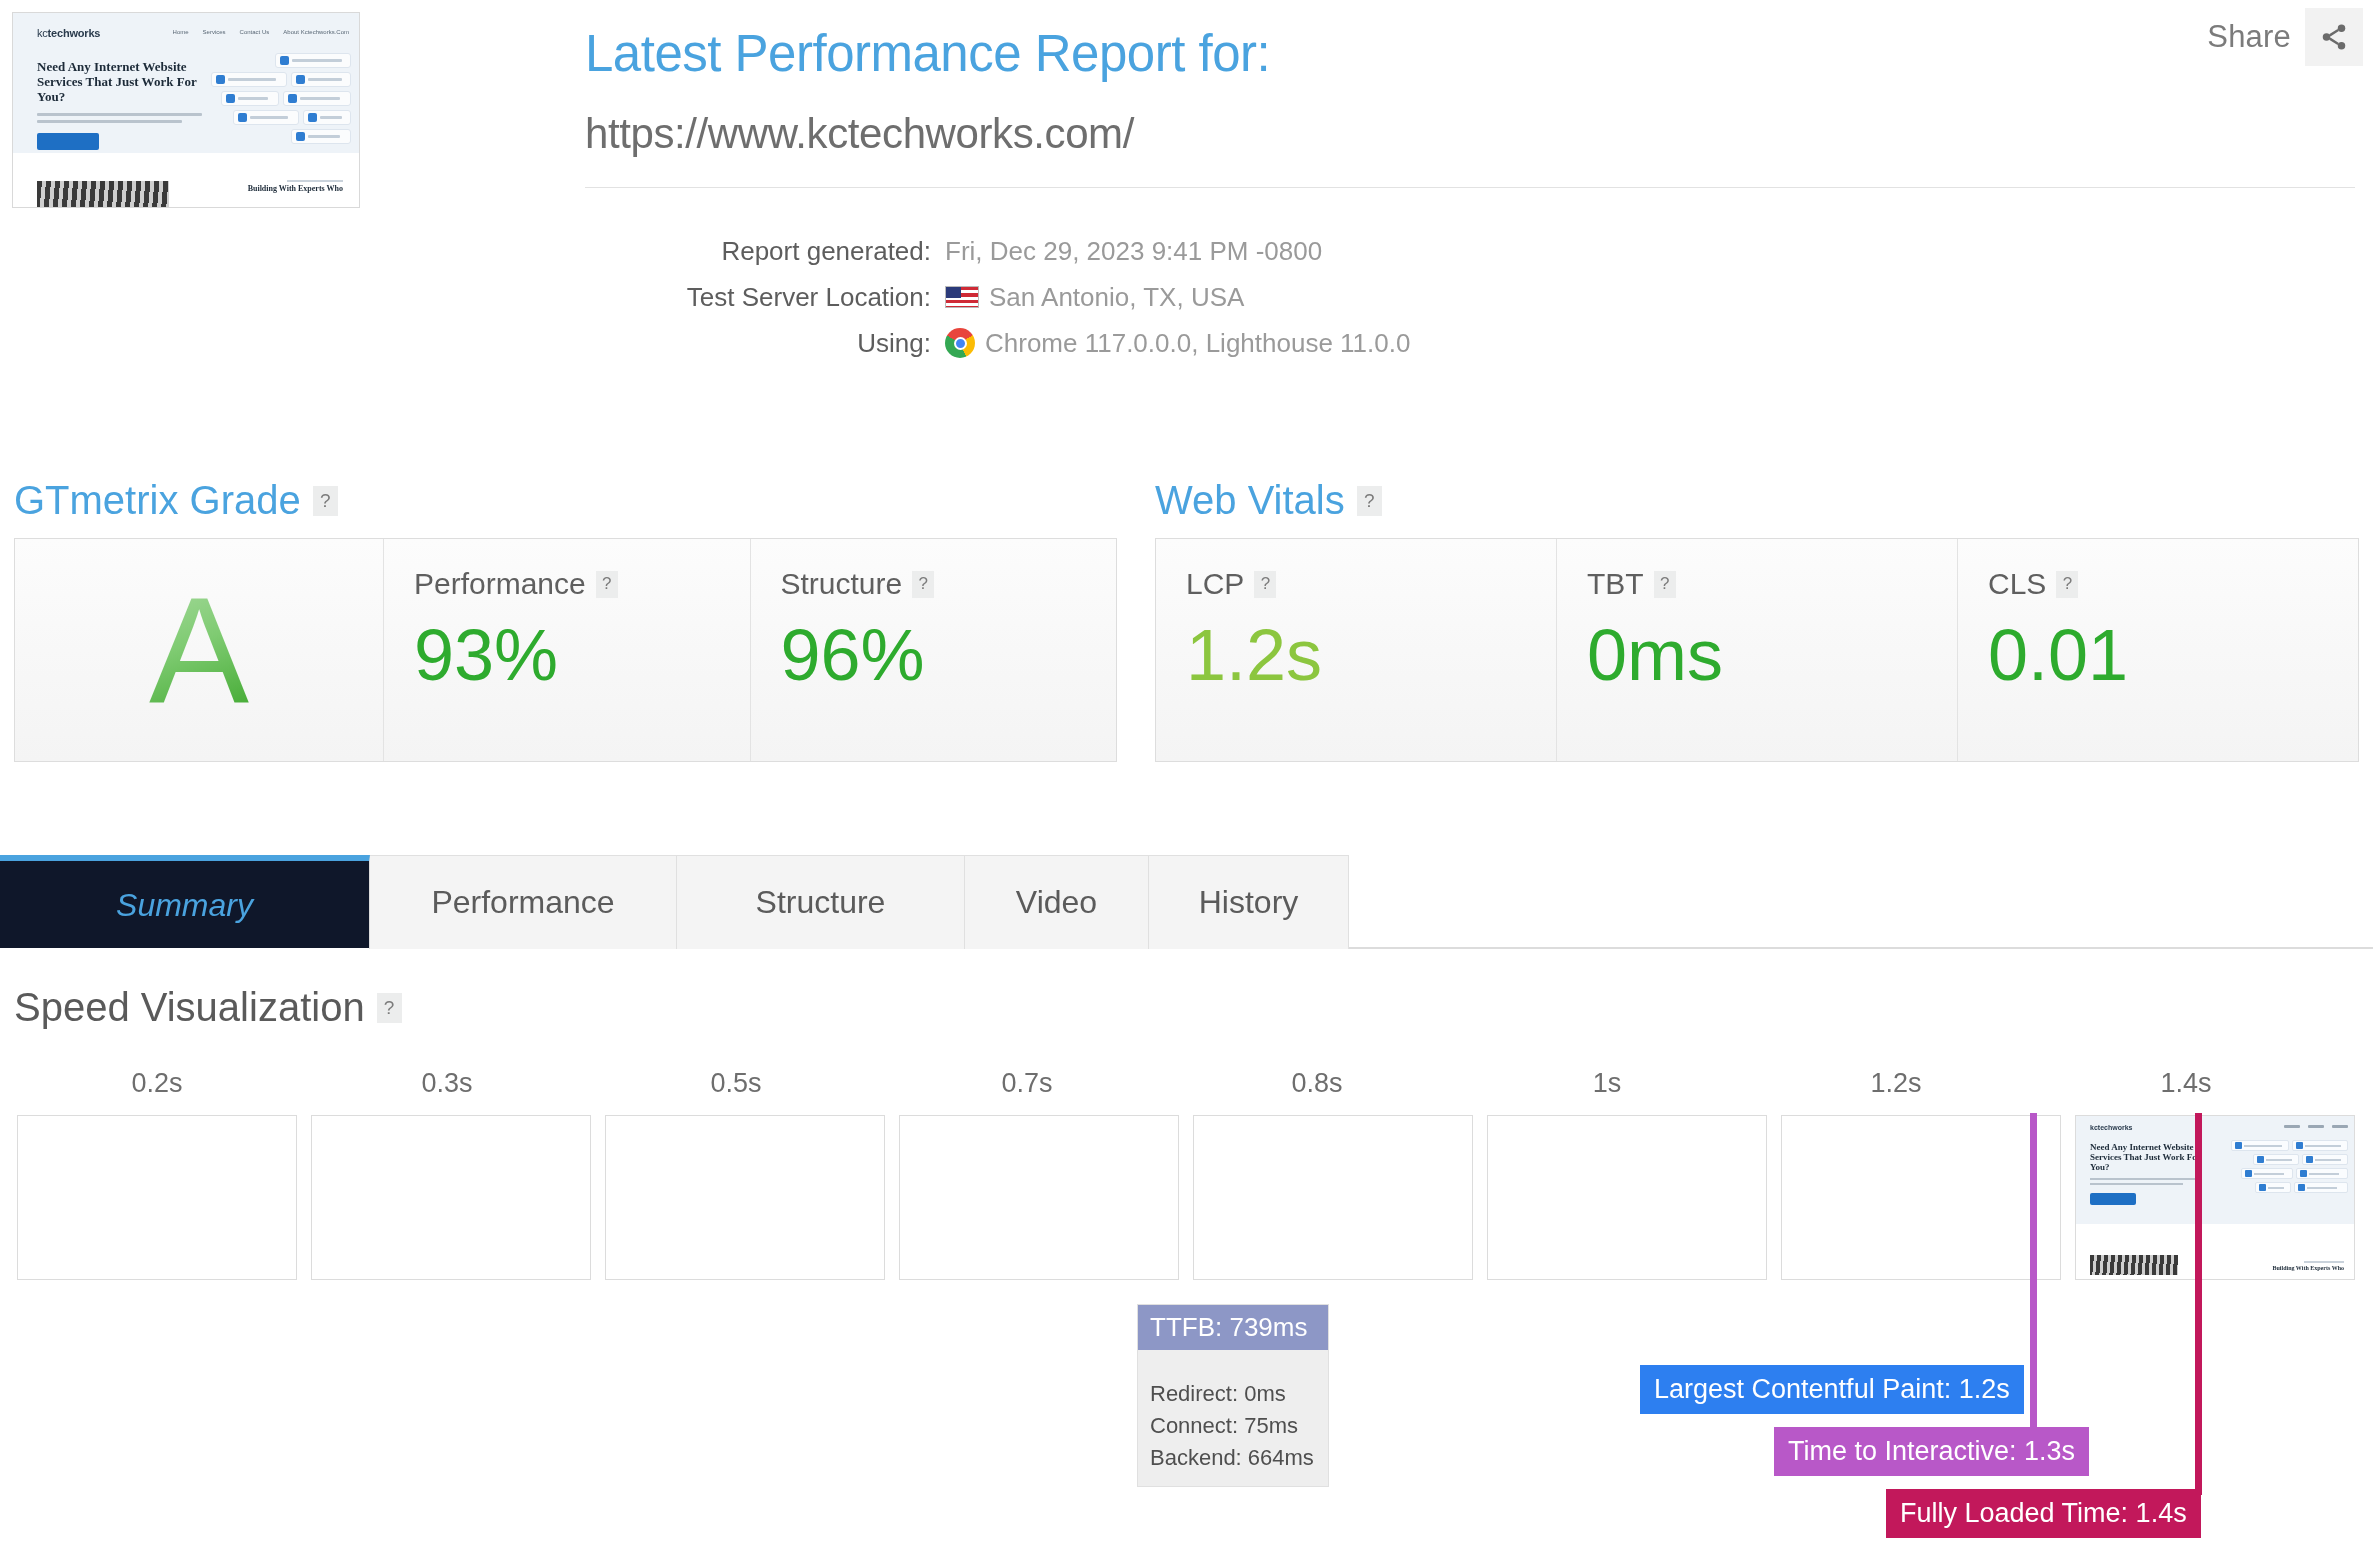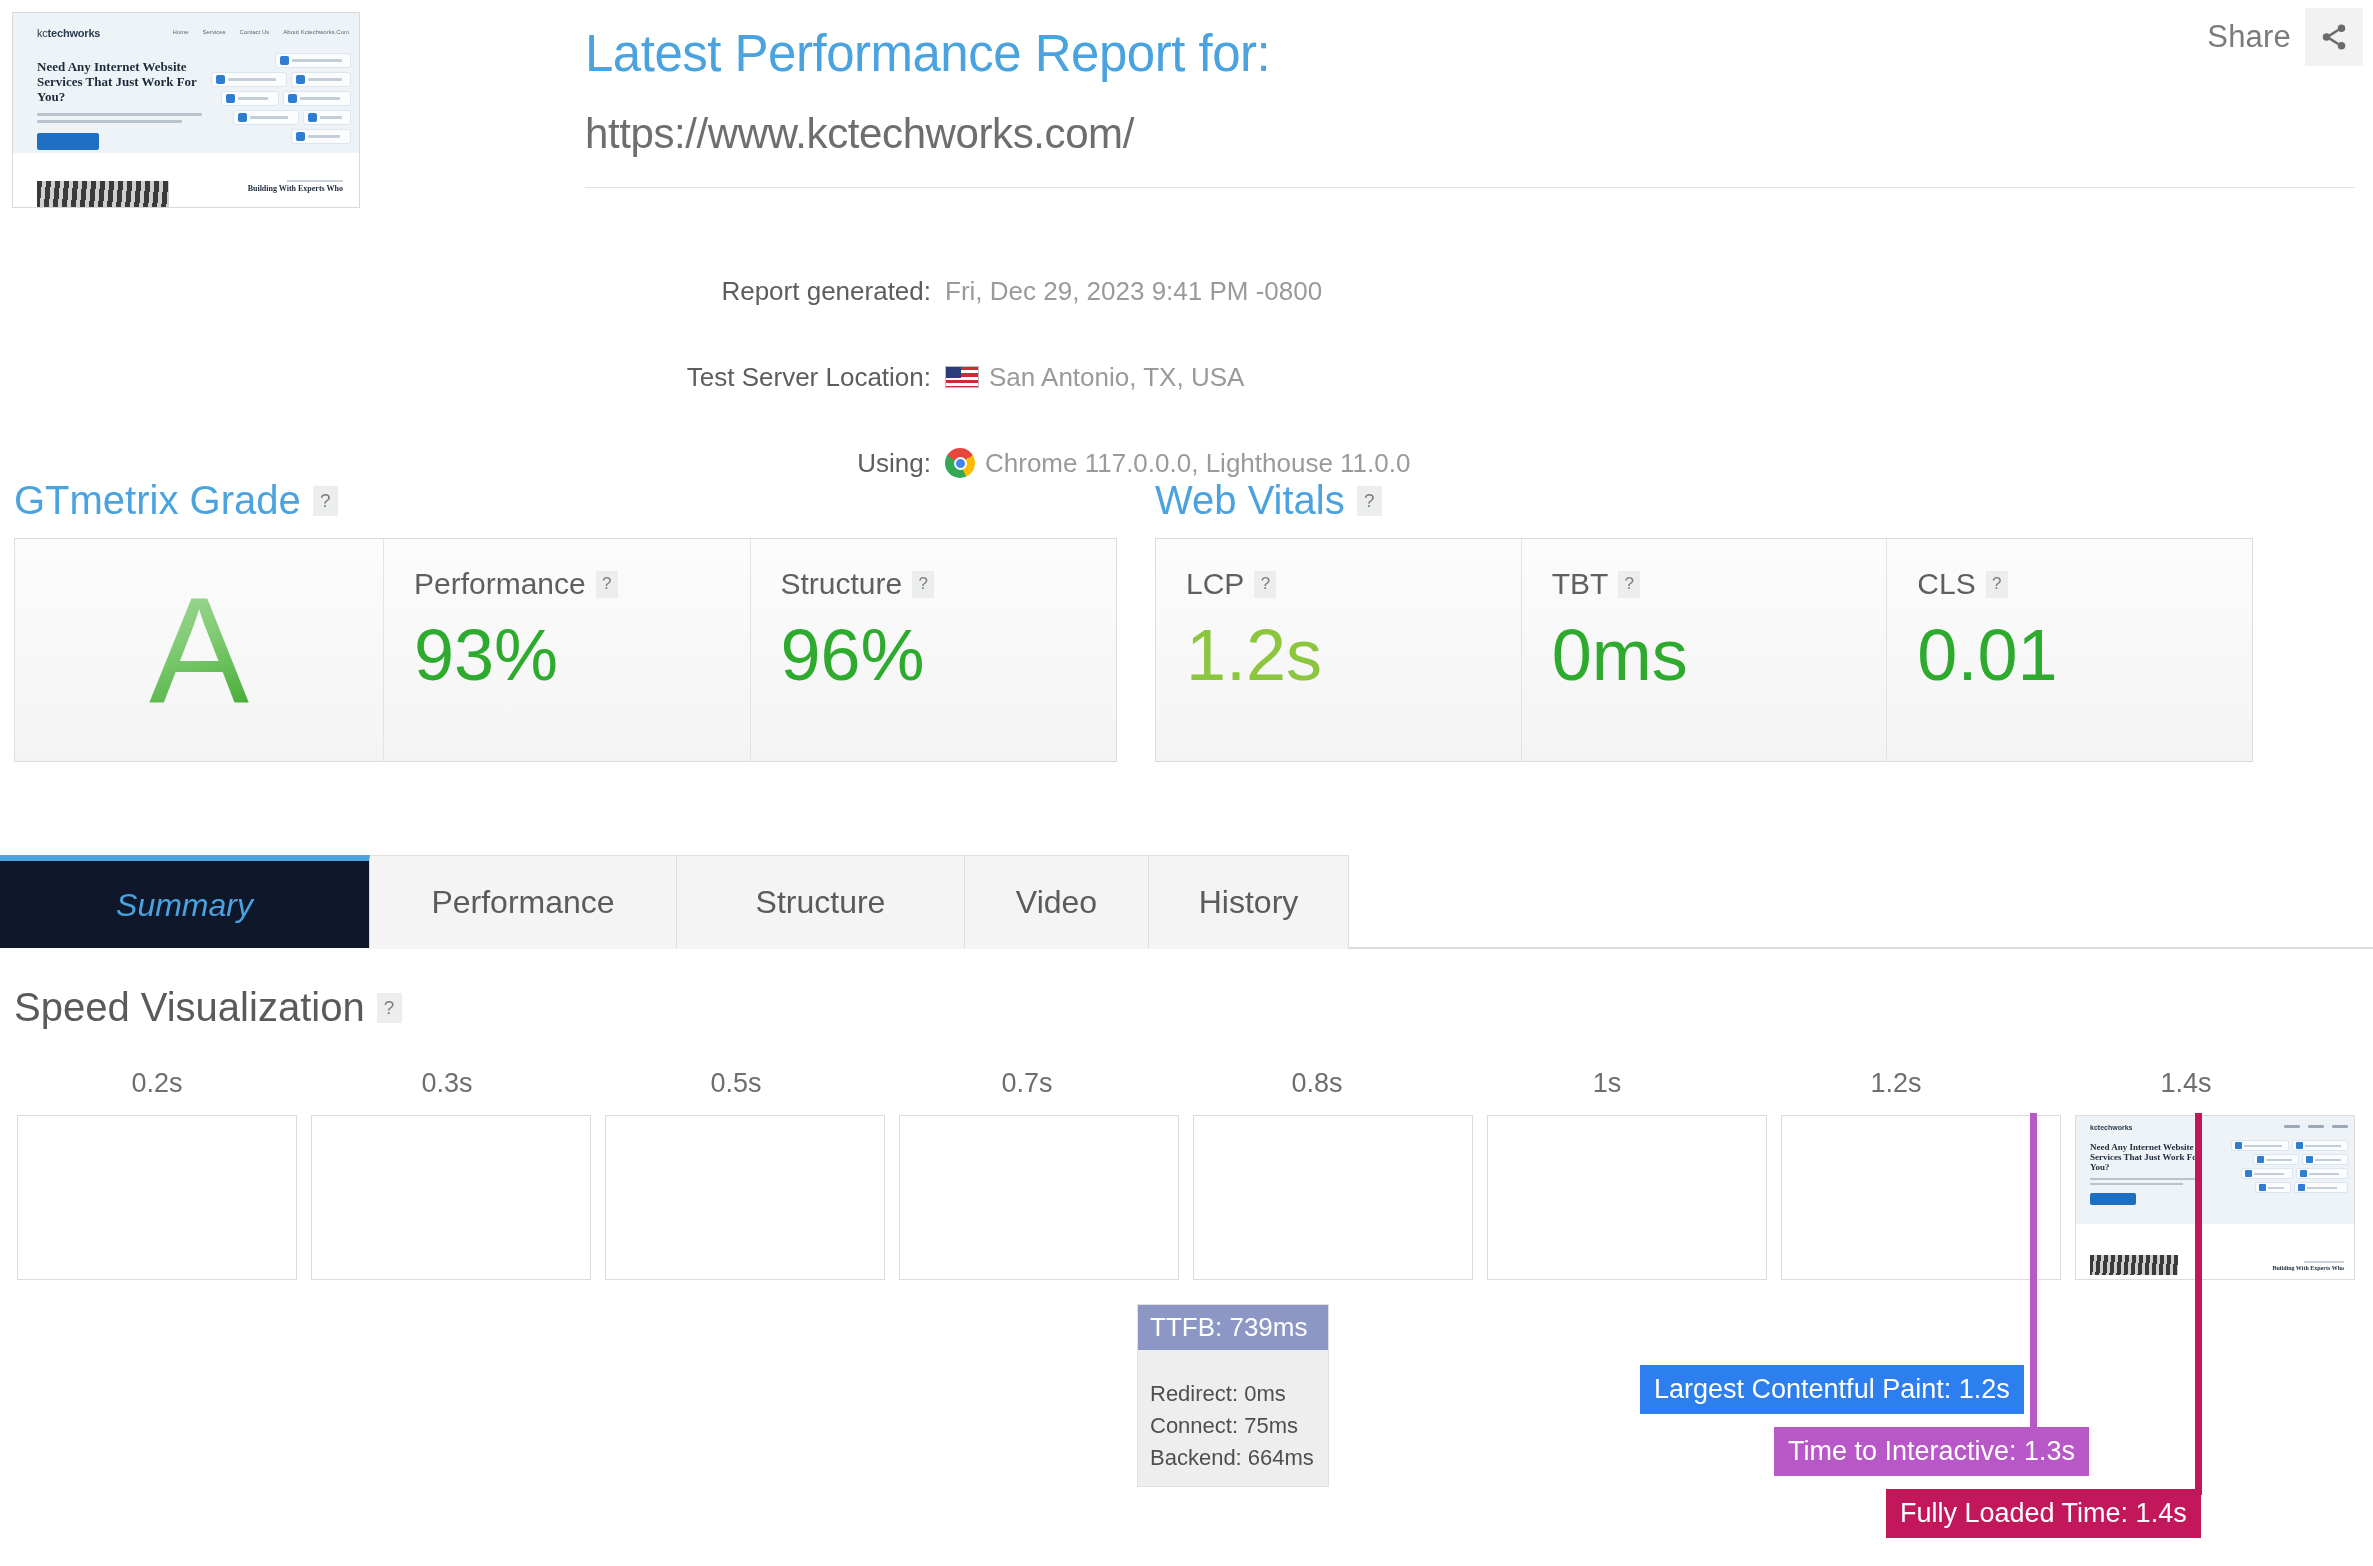--- a/index.html
+++ b/index.html
@@ -57,21 +57,21 @@
     position: absolute; left: 585px; top: 24px;
     font-size: 51px; color: #4aa3df; font-weight: 400; letter-spacing: -.5px;
   }
   .head-url {
     position: absolute; left: 585px; top: 110px;
     font-size: 42px; color: #6e6e6e; font-weight: 400; letter-spacing: -.4px;
   }
   .head-rule { position: absolute; left: 585px; top: 187px; width: 1770px; height: 1px; background: #e2e2e2; }
 
   .meta { position: absolute; left: 585px; top: 228px; font-size: 26px; }
-  .meta-row { display: flex; align-items: center; height: 46px; margin-top: 40px; }
+  .meta-row { display: flex; align-items: center; height: 46px; }
   .meta-k { width: 360px; text-align: right; color: #5d5d5d; padding-right: 14px; }
   .meta-v { color: #9a9a9a; display: flex; align-items: center; gap: 10px; }
 
   .flag { width: 34px; height: 22px; position: relative; display:inline-block; flex:0 0 auto;
           background: repeating-linear-gradient(180deg,#cf2a36 0 3.2px,#ffffff 3.2px 6.4px);
           border:1px solid #bbb; }
   .flag::after { content:""; position:absolute; left:0; top:0; width:15px; height:11px; background:#2b3a7a; }
   .chrome { width: 30px; height: 30px; border-radius: 50%; position: relative; flex:0 0 auto;
             background: conic-gradient(from -60deg,#e8453c 0 33%,#fbbc05 33% 60%,#34a853 60% 100%); }
   .chrome::after { content:""; position:absolute; inset:8.5px; border-radius:50%; background:#4285f4; border:2px solid #fff; }
@@ -271,21 +271,21 @@
         <span class="qm sm">?</span>
       </div>
       <div class="cell-val" style="color:#2eab2e">96%</div>
     </div>
   </div>
 
   <div class="sec-h" style="left:1155px; top:478px;">
     <span>Web Vitals</span>
     <span class="qm">?</span>
   </div>
-  <div class="card" style="left:1155px; top:538px; width:1098px; height:224px;">
+  <div class="card" style="left:1155px; top:538px; width:1204px; height:224px;">
     <div class="cell">
       <div class="cell-label">
         <span>LCP</span>
         <span class="qm sm">?</span>
       </div>
       <div class="cell-val" style="color:#8cc63f">1.2s</div>
     </div>
     <div class="cell">
       <div class="cell-label">
         <span>TBT</span>

